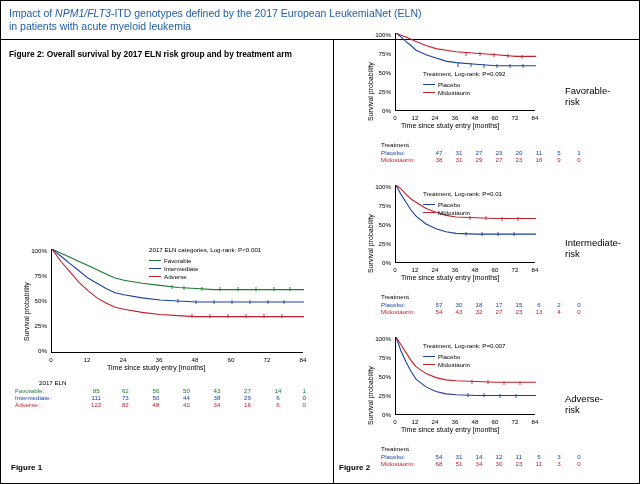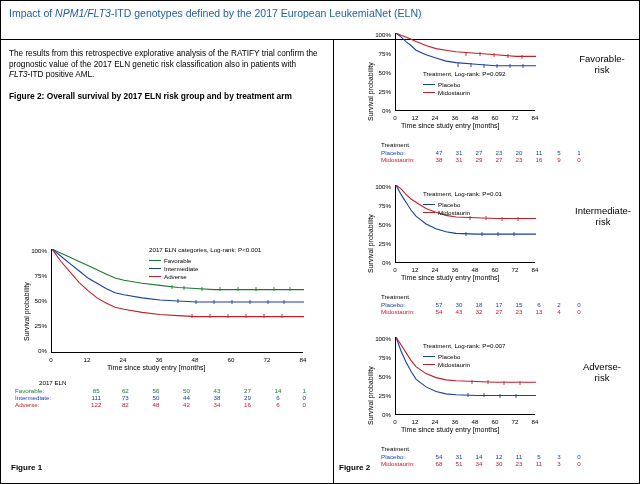--- a/index.html
+++ b/index.html
@@ -24,46 +24,44 @@
   .xlab{position:absolute;font-size:7px;color:#000;white-space:nowrap;text-align:center;}
   .ytick{position:absolute;font-size:6.2px;color:#000;text-align:right;white-space:nowrap;}
   .xtick{position:absolute;font-size:6.2px;color:#000;text-align:center;white-space:nowrap;}
   svg{display:block;}
 
   .legendbox{position:absolute;font-size:6.2px;color:#000;line-height:9px;}
   .legendbox .ttl{font-size:6.2px;margin-bottom:2px;}
   .legrow{display:flex;align-items:center;gap:3px;height:8px;}
   .legline{width:12px;height:0;border-top:1.6px solid #000;}
 
-  .risktitle{position:absolute;font-size:9.5px;color:#000;line-height:11px;text-align:center;}
+  .risktitle{position:absolute;font-size:9.5px;color:#000;line-height:11px;text-align:left;margin-top:32px;}
 
   .numtable{position:absolute;font-size:6.2px;color:#000;}
   .numtable .hdr{font-size:6.2px;margin-bottom:1px;}
   .numtable table{border-collapse:collapse;}
   .numtable td{padding:0 0;font-size:6.2px;text-align:center;}
   .numtable td.lbl{text-align:left;padding-right:4px;white-space:nowrap;}
   .blue{color:#1a3fa0;}
   .red{color:#c0202a;}
   .green{color:#1a7a33;}
 </style>
 </head>
 <body>
 
 <div class="poster">
 
   <div class="title">
     <span>Impact of </span><i>NPM1/FLT3</i><span>-ITD genotypes defined by the 2017 European LeukemiaNet (ELN)</span><br>
+    <span>in patients with acute myeloid leukemia</span>
   </div>
   <div class="divider"></div>
   <div class="vdivider"></div>
 
   <div class="lefttext">
-    <div class="lt-p">
-      <span>The results from this retrospective explorative analysis of the RATIFY trial confirm the prognostic value of the 2017 ELN genetic risk classification also in patients with </span><i>FLT3</i><span>-ITD positive AML.</span>
-    </div>
     <div class="lt-h">
       <span>Figure 2: Overall survival by 2017 ELN risk group and by treatment arm</span><br>
     </div>
   </div>
 
   <div class="chart" style="left:10px;top:232px;width:310px;height:135px;">
     <div class="ylab" style="left:12px;top:108px;">Survival probability</div>
 
     <div class="ytick" style="left:14px;top:14px;width:22px;">100%</div>
     <div class="ytick" style="left:14px;top:39px;width:22px;">75%</div>

